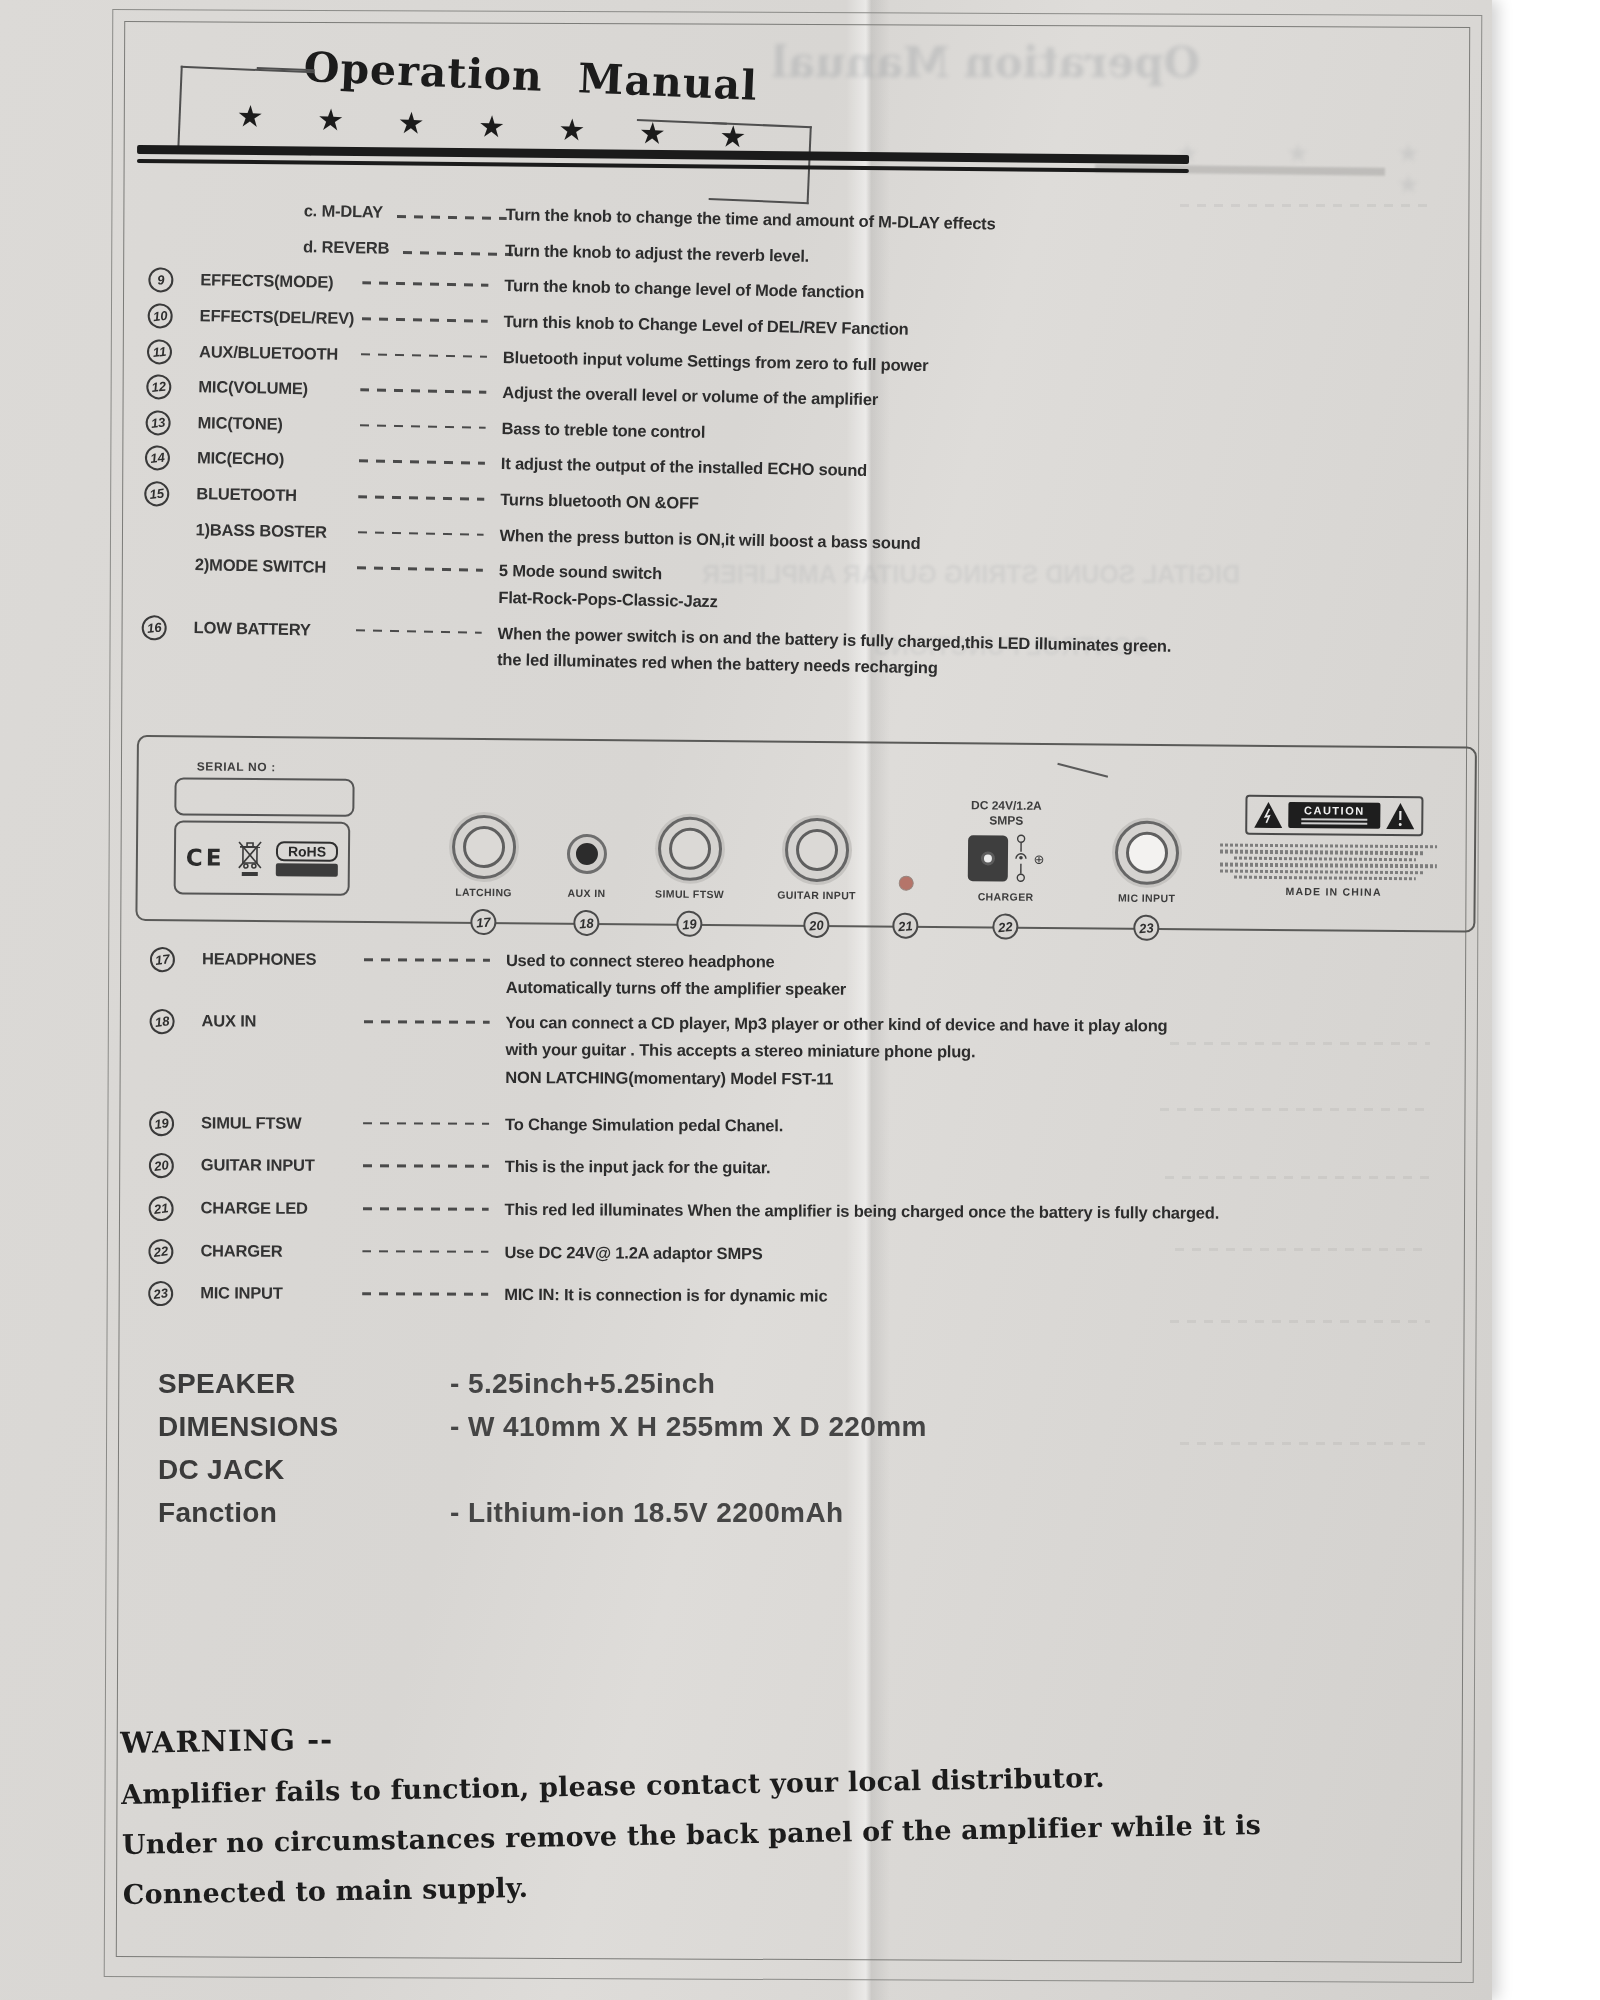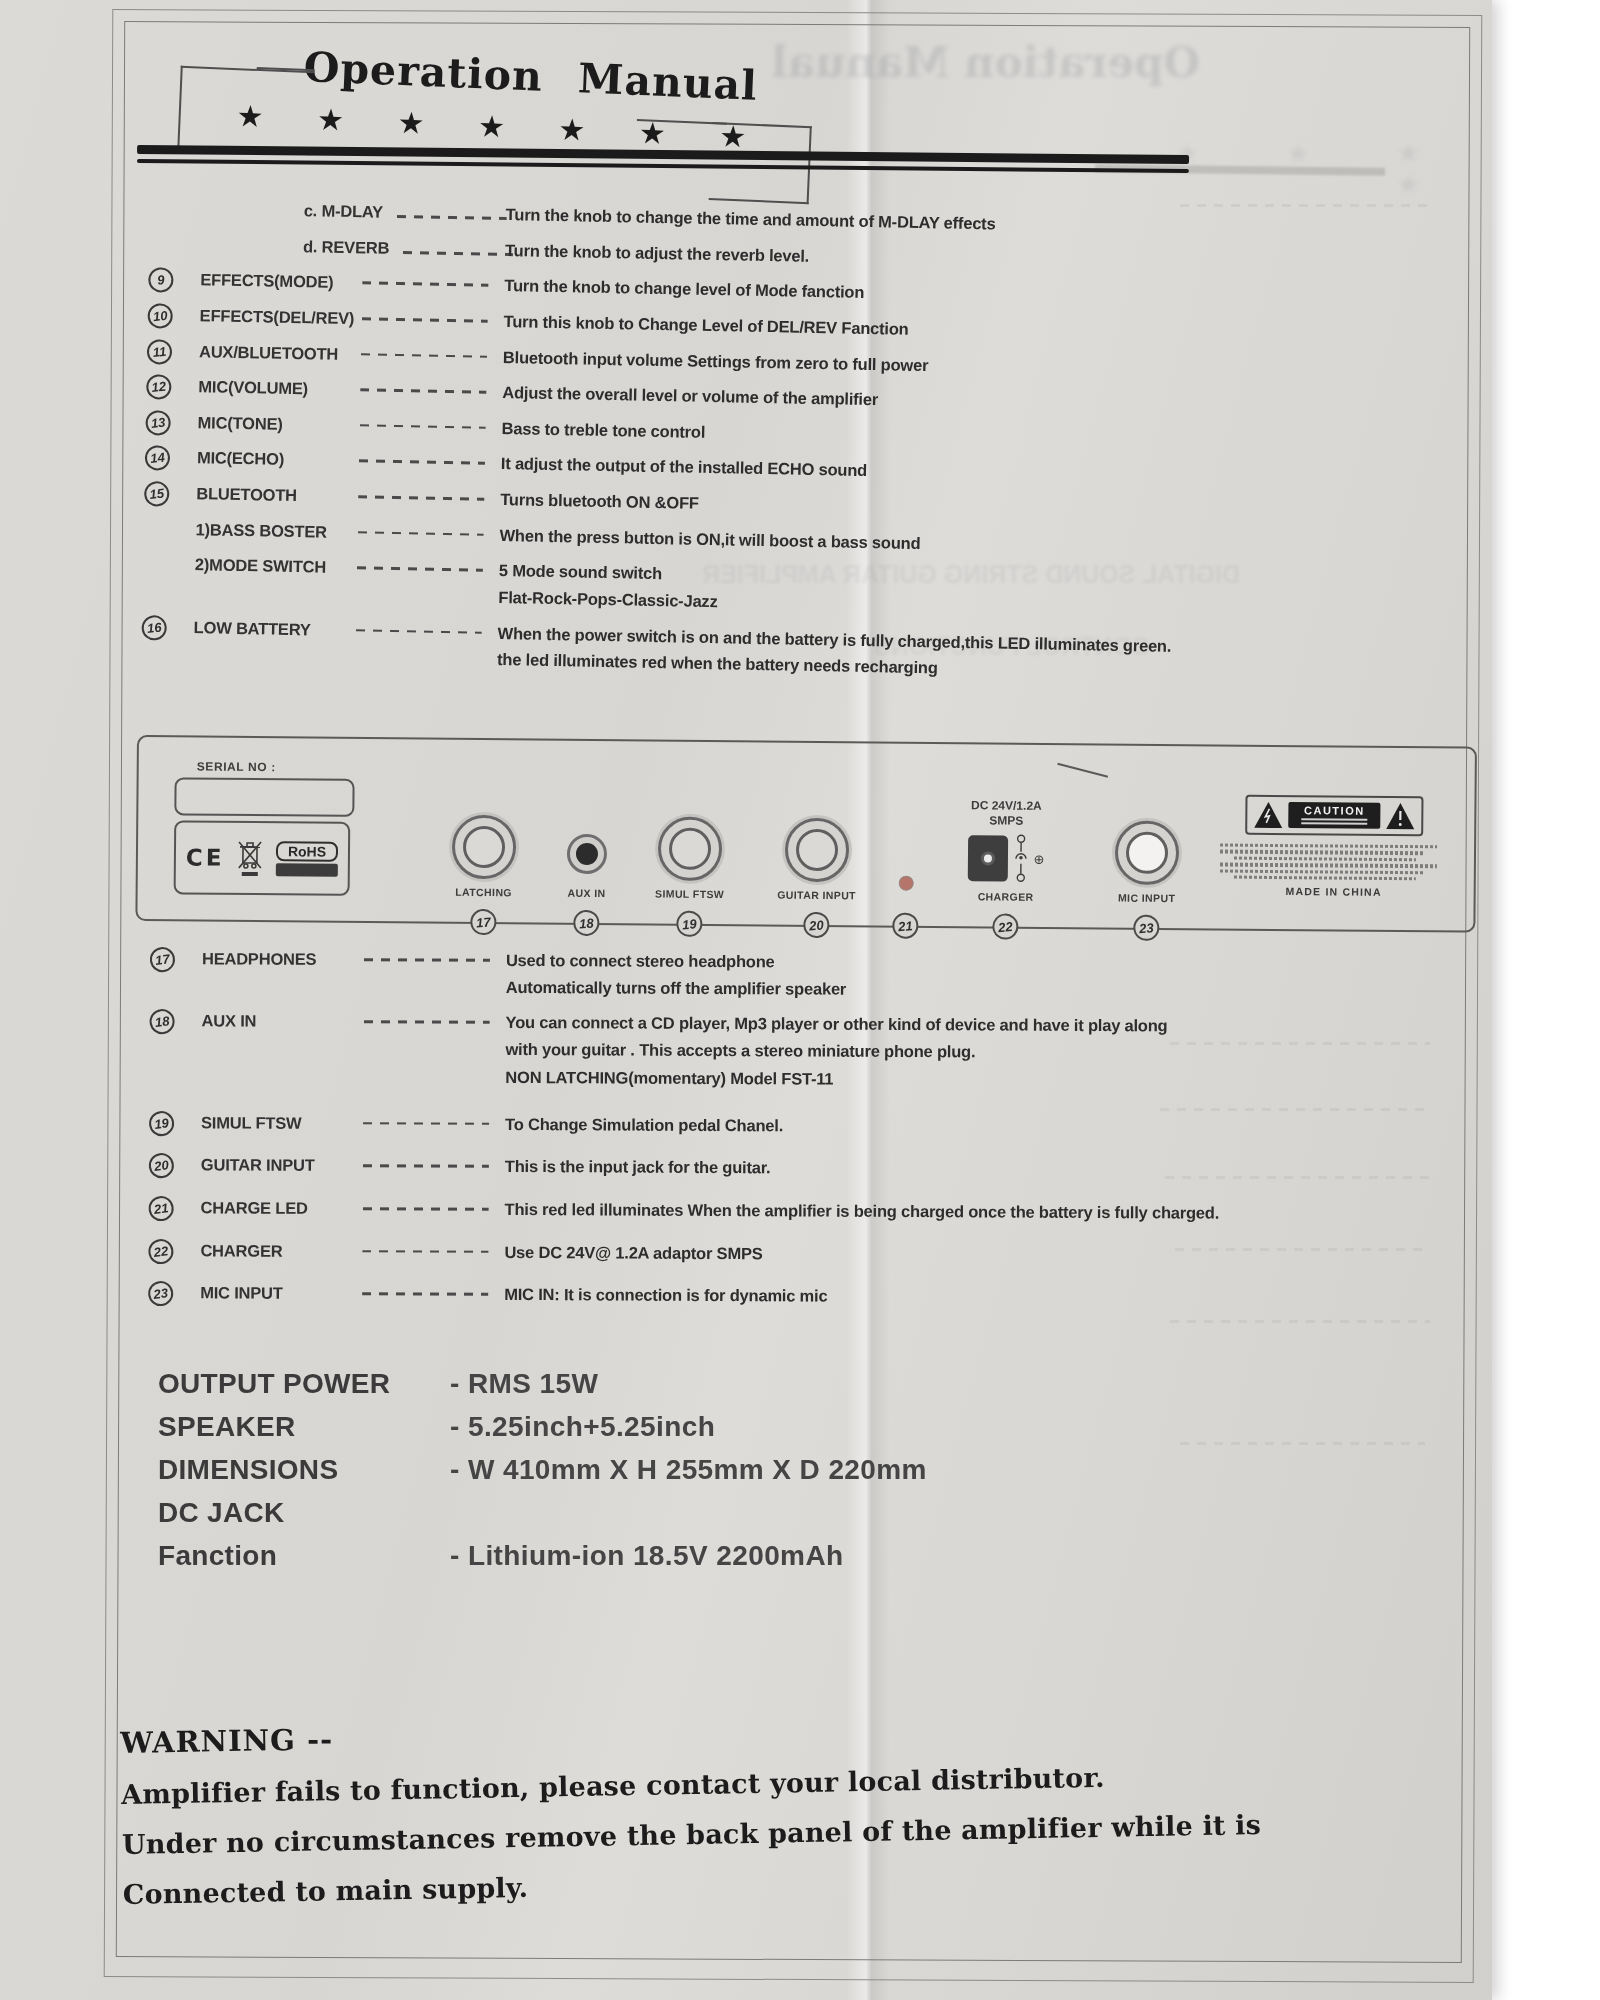--- a/index.html
+++ b/index.html
@@ -450,24 +450,20 @@
       <span class="leader"></span>
       <div class="cdesc">
           <div>MIC IN: It is connection is for dynamic mic</div>
         </div>
     </div>
   </div>
 
   <div class="specs">
     <div class="spec-rows">
       <div class="spec-row">
-        <span class="spec-name">OUTPUT POWER</span>
-        <span class="spec-value">- RMS 15W</span>
-      </div>
-      <div class="spec-row">
         <span class="spec-name">SPEAKER</span>
         <span class="spec-value">- 5.25inch+5.25inch</span>
       </div>
       <div class="spec-row">
         <span class="spec-name">DIMENSIONS</span>
         <span class="spec-value">- W 410mm X H 255mm X D 220mm</span>
       </div>
       <div class="spec-row">
         <span class="spec-name">DC JACK</span>
       </div>

